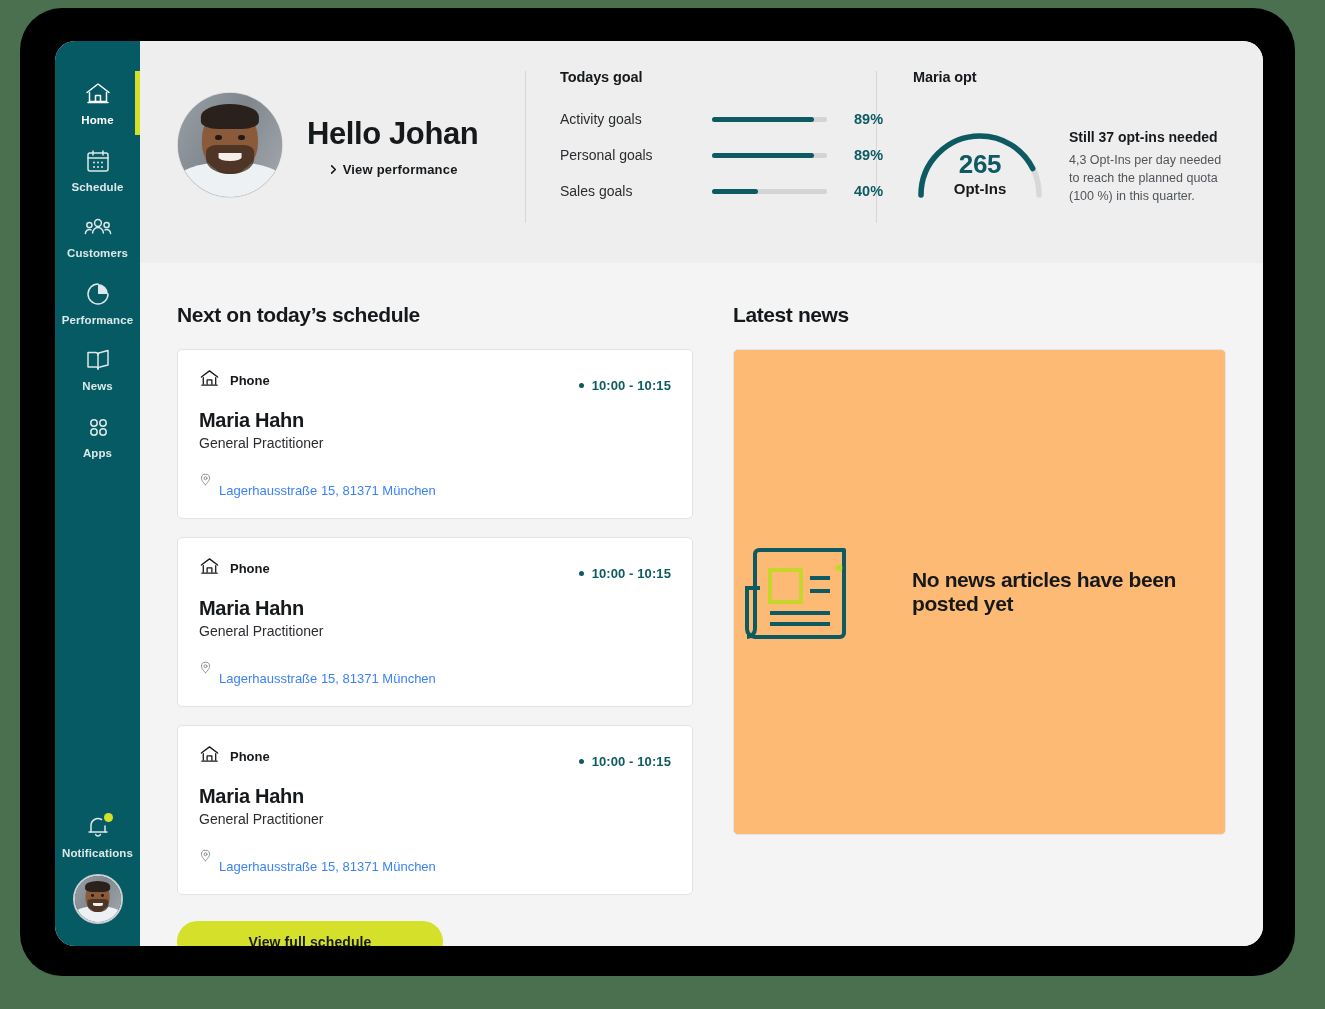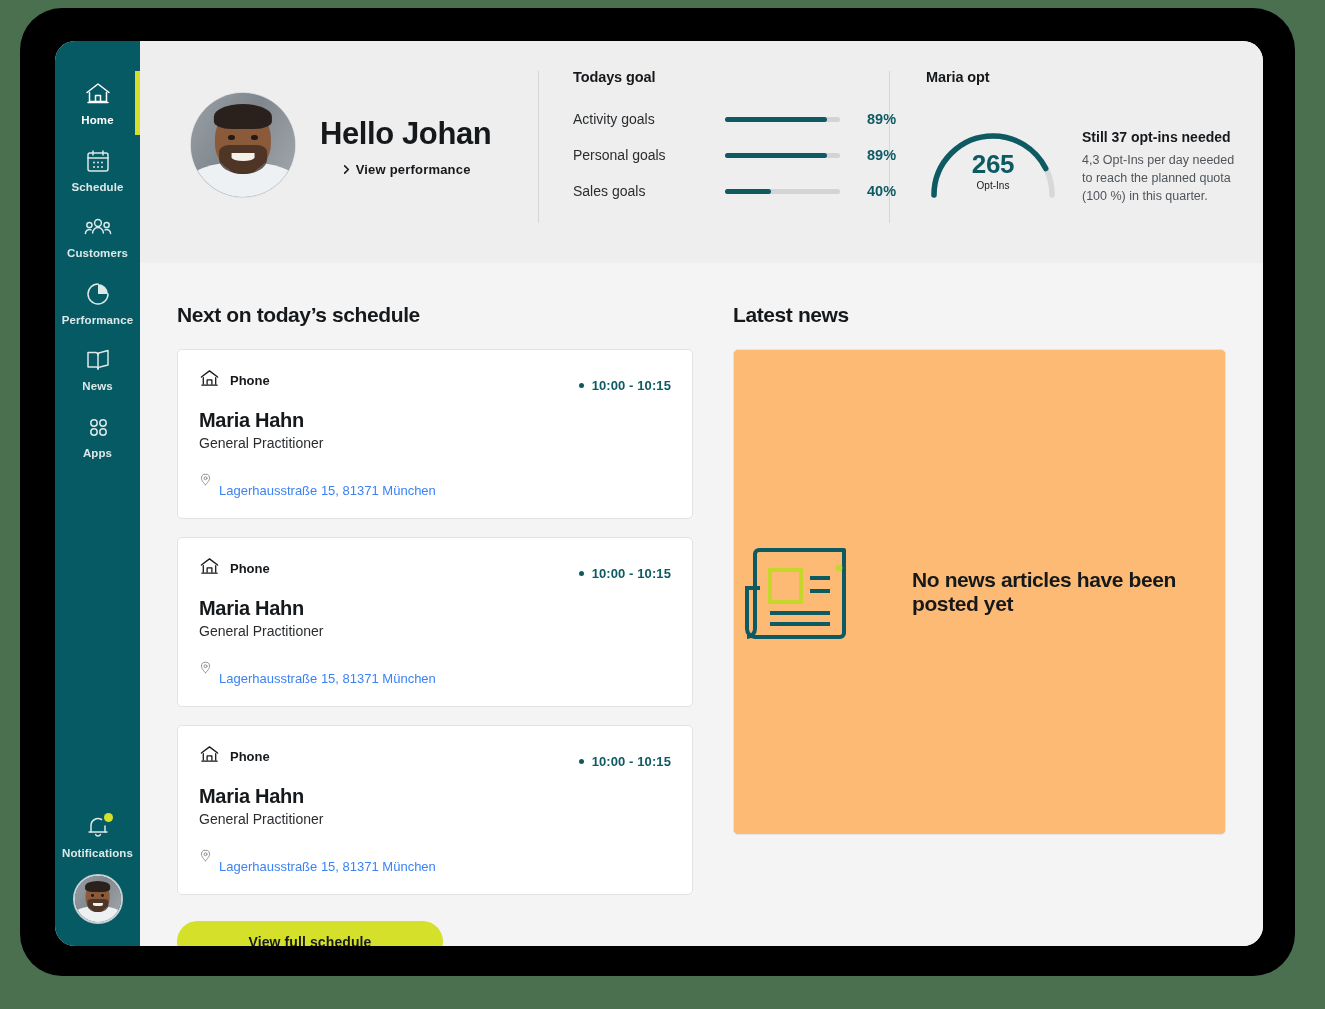--- a/index.html
+++ b/index.html
@@ -102,21 +102,21 @@
   
   #header-band {
     height: 222px;
     background: #eeeeee;
     display: flex;
     align-items: flex-start;
     padding: 28px 0 0 0;
     flex: 0 0 222px;
   }
   .hdr-col { position: relative; height: 152px; }
-  #hdr-greeting { width: 385px; padding-left: 37px; display: flex; align-items: center; gap: 24px; margin-left: 13px; }
+  #hdr-greeting { width: 385px; padding-left: 37px; display: flex; align-items: center; gap: 24px; }
   #header-avatar {
     width: 106px; height: 106px; border-radius: 50%;
     overflow: hidden; flex: 0 0 106px; border: 1px solid #d4d7da;
   }
   #greeting-text { padding-top: 6px; }
   #greeting-title {
     font-size: 31px; font-weight: bold; color: #16191c;
     letter-spacing: -.4px; line-height: 1.1; white-space: nowrap;
   }
   #view-performance {
@@ -149,21 +149,21 @@
   }
 
   #hdr-sprint { padding-left: 36px; display: block; width: 360px; }
   #sprint-body { display: flex; align-items: flex-start; gap: 22px; margin-top: 12px; }
   #gauge-wrap { position: relative; width: 134px; height: 88px; flex: 0 0 134px; }
   #gauge-wrap svg { display:block; }
   #gauge-value {
     position: absolute; left: 0; right: 0; top: 40px; text-align: center;
   }
   #gauge-number { font-size: 26px; font-weight: bold; color: #0d5a63; line-height: 1; letter-spacing: -.3px; }
-  #gauge-unit { font-size: 10px; font-weight: normal; color: #16191c; margin-top: 3px; }
+  #gauge-unit { font-size: 15px; font-weight: bold; color: #16191c; margin-top: 3px; }
   #sprint-text { padding-top: 18px; }
   #sprint-head { font-size: 14px; font-weight: bold; color: #16191c; margin-bottom: 7px; }
   #sprint-desc { font-size: 12.5px; color: #50555a; line-height: 1.42; max-width: 166px; }
 
   
   #content {
     flex: 1 1 auto; background: #f4f4f4;
     padding: 40px 37px 0 37px;
     display: flex; gap: 40px; min-height: 0;
   }

